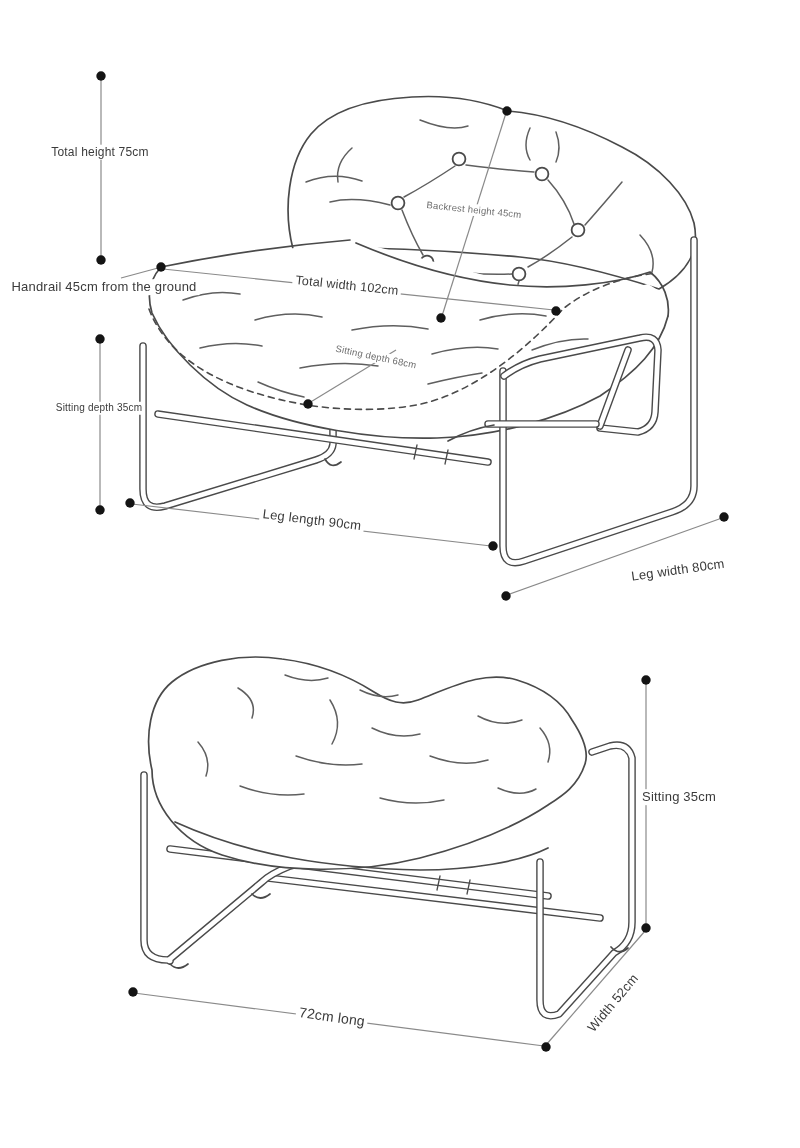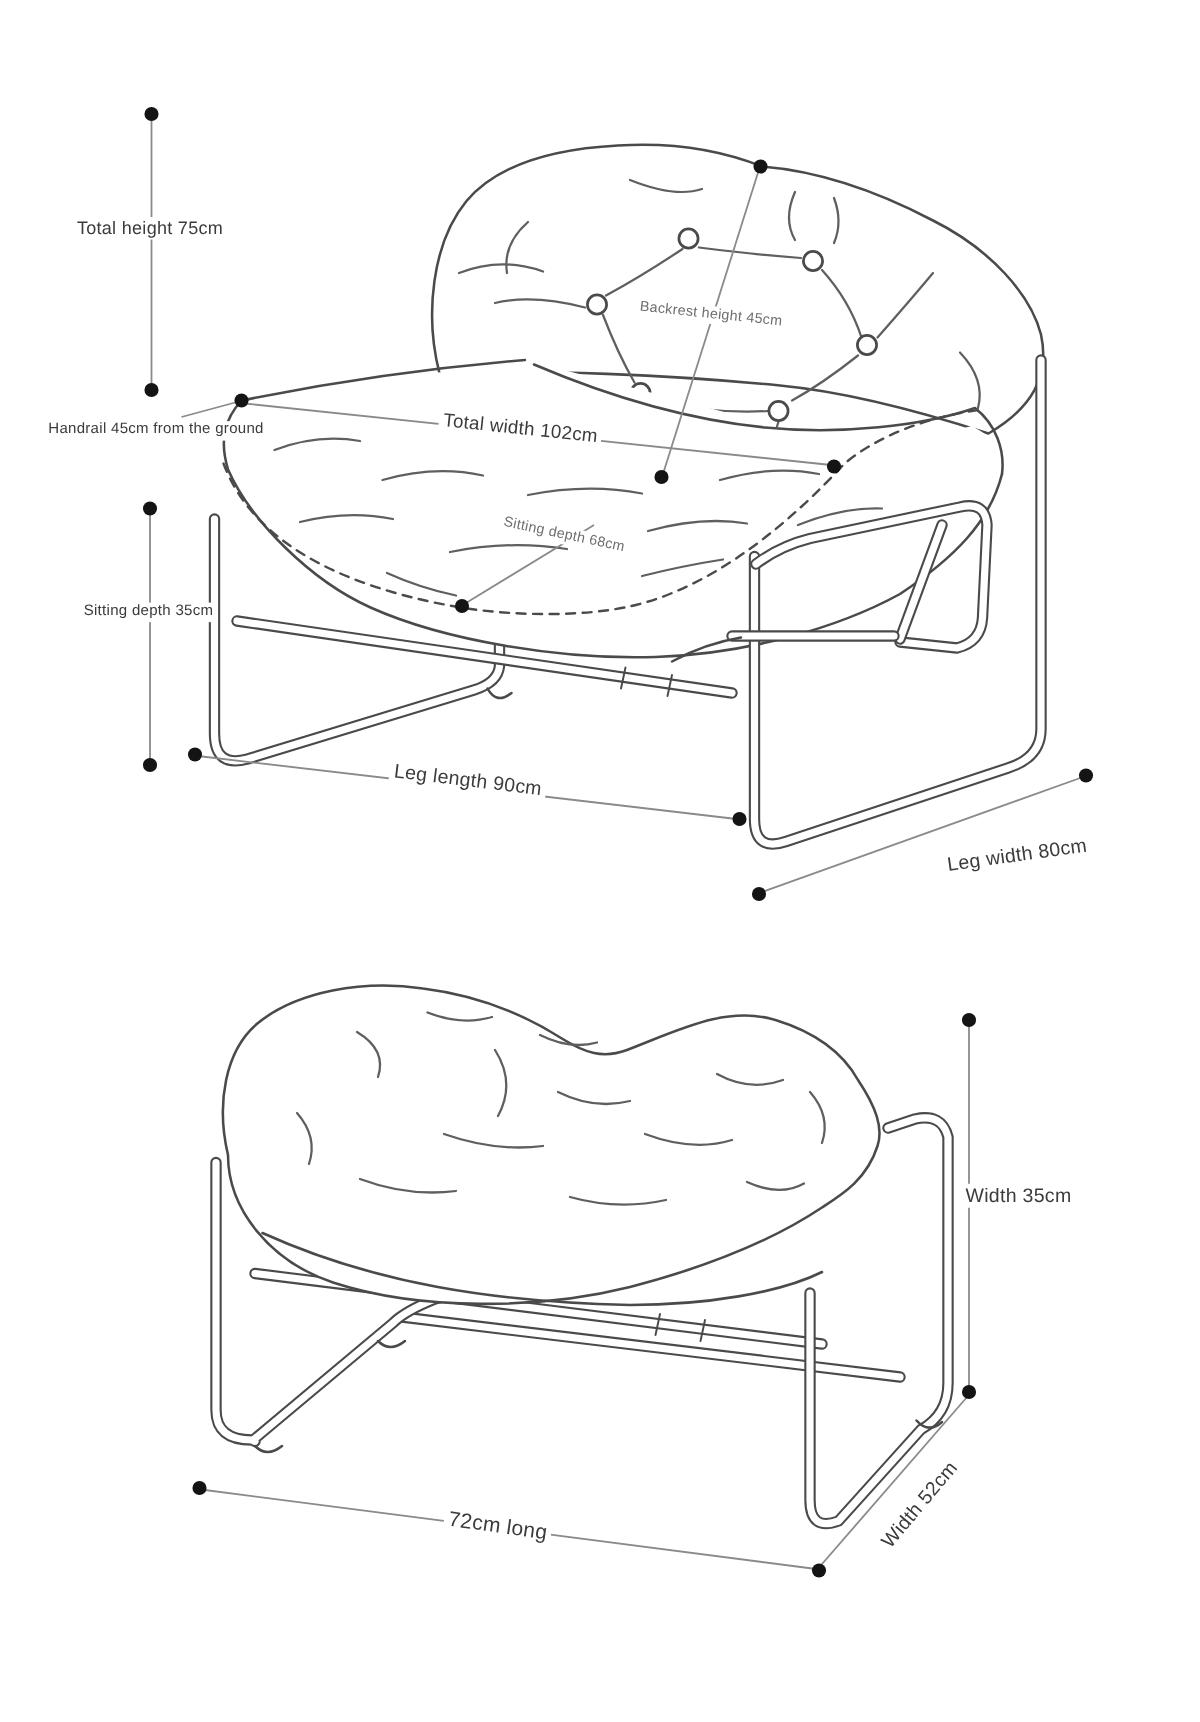--- a/index.html
+++ b/index.html
@@ -190,33 +190,33 @@
       <circle class="dot" cx="724" cy="517" r="4.7"></circle>
       <circle class="dot" cx="646" cy="680" r="4.7"></circle>
       <circle class="dot" cx="646" cy="928" r="4.7"></circle>
       <circle class="dot" cx="133" cy="992" r="4.7"></circle>
       <circle class="dot" cx="546" cy="1047" r="4.7"></circle>
     </g>
   </svg>
 
   <div class="label" style="left:100px;top:152px;font-size:12px;transform:translate(-50%,-50%);">Total height 75cm</div>
 
-  <div class="label" style="left:104px;top:287px;font-size:10px;transform:translate(-50%,-50%);">Handrail 45cm from the ground</div>
+  <div class="label" style="left:104px;top:287px;font-size:13px;transform:translate(-50%,-50%);">Handrail 45cm from the ground</div>
 
   <div class="label light" style="left:474px;top:210px;font-size:9.5px;transform:translate(-50%,-50%) rotate(6deg);">Backrest height 45cm</div>
 
   <div class="label" style="left:347px;top:286px;font-size:12.5px;transform:translate(-50%,-50%) rotate(6deg);">Total width 102cm</div>
 
   <div class="label light" style="left:376px;top:357px;font-size:9.5px;transform:translate(-50%,-50%) rotate(12deg);">Sitting depth 68cm</div>
 
   <div class="label" style="left:99px;top:408px;font-size:10px;transform:translate(-50%,-50%);">Sitting depth 35cm</div>
 
   <div class="label" style="left:312px;top:520px;font-size:13px;transform:translate(-50%,-50%) rotate(7deg);">Leg length 90cm</div>
 
   <div class="label" style="left:678px;top:570px;font-size:13px;transform:translate(-50%,-50%) rotate(-8deg);">Leg width 80cm</div>
 
-  <div class="label" style="left:679px;top:797px;font-size:13px;transform:translate(-50%,-50%);">Width 35cm</div>
+  <div class="label" style="left:679px;top:797px;font-size:13px;transform:translate(-50%,-50%);">Sitting 35cm</div>
 
   <div class="label" style="left:332px;top:1017px;font-size:14px;transform:translate(-50%,-50%) rotate(8deg);">72cm long</div>
 
   <div class="label" style="left:613px;top:1003px;font-size:13px;transform:translate(-50%,-50%) rotate(-50deg);">Width 52cm</div>
 
 </div>
 
 </body></html>

